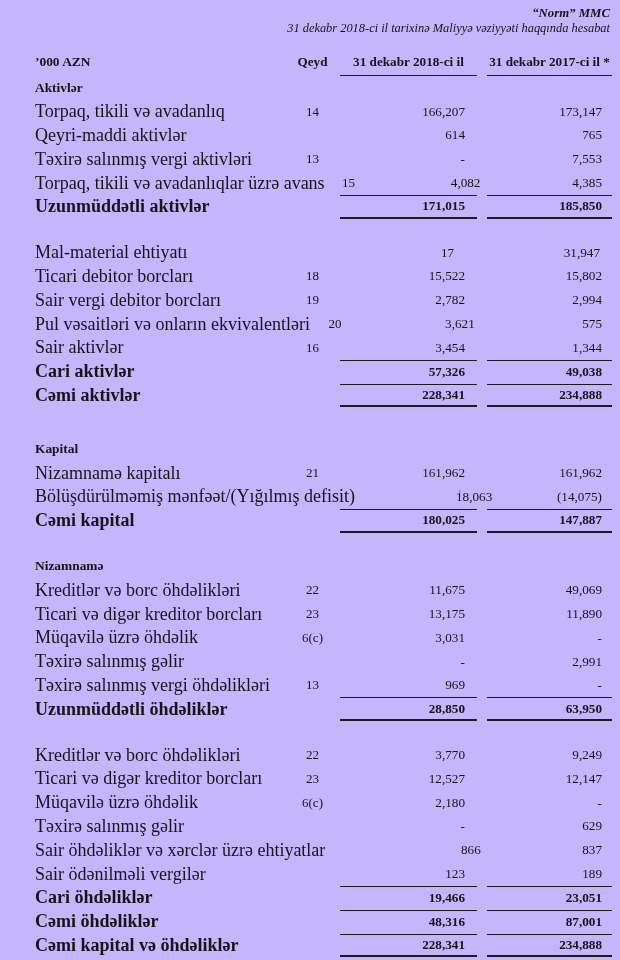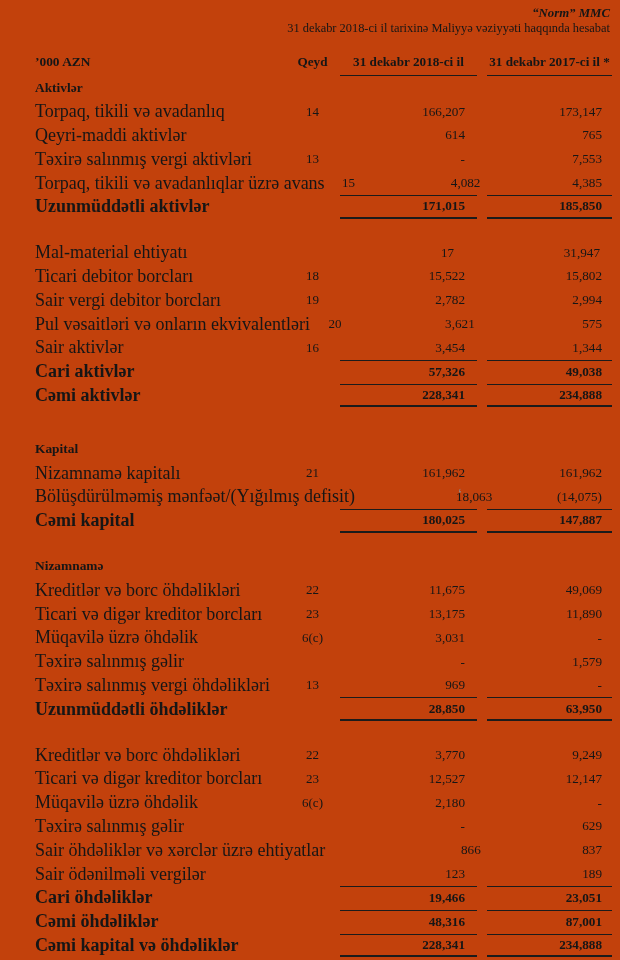--- a/index.html
+++ b/index.html
@@ -1,24 +1,24 @@
 <!DOCTYPE html>
 <html><head>
 <meta charset="utf-8">
 <style>
   html,body{margin:0;padding:0;background:#ffffff;}
   .page{
     width:620px;height:960px;box-sizing:border-box;
     padding:6px 8px 0 35px;overflow:hidden;
-    background:#c2410c;color:#161616;
+    background:#c4b5fd;color:#161616;
     font-family:"Liberation Serif","DejaVu Serif",serif;
   }
   .doc-header{text-align:right;padding-right:2px;}
   .company{font-weight:bold;font-style:italic;font-size:12.8px;line-height:15px;}
-  .doc-title{font-size:12.4px;line-height:15px;}
+  .doc-title{font-style:italic;font-size:12.4px;line-height:15px;}
 
   .table{margin-top:12px;}
   .row{display:flex;height:23.8px;}
   .c-label{flex:1;display:flex;align-items:center;font-size:18px;white-space:nowrap;}
   .c-note{width:55px;display:flex;align-items:center;justify-content:center;font-size:13px;}
   .c-v1{width:137px;display:flex;align-items:center;justify-content:flex-end;
         padding-right:12px;box-sizing:border-box;font-size:13.2px;position:relative;}
   .c-v2{width:125px;margin-left:10px;display:flex;align-items:center;justify-content:flex-end;
         padding-right:10px;box-sizing:border-box;font-size:13.2px;}
 
@@ -186,21 +186,21 @@
         <div class="row item">
     <div class="c-label">Müqavilə üzrə öhdəlik</div>
     <div class="c-note">6(c)</div>
     <div class="c-v1">3,031</div>
     <div class="c-v2">-</div>
   </div>
         <div class="row item">
     <div class="c-label">Təxirə salınmış gəlir</div>
     <div class="c-note"></div>
     <div class="c-v1">-</div>
-    <div class="c-v2">1,579</div>
+    <div class="c-v2">2,991</div>
   </div>
         <div class="row item">
     <div class="c-label">Təxirə salınmış vergi öhdəlikləri</div>
     <div class="c-note">13</div>
     <div class="c-v1">969</div>
     <div class="c-v2">-</div>
   </div>
         <div class="row total rule-bottom">
     <div class="c-label">Uzunmüddətli öhdəliklər</div>
     <div class="c-note"></div>

